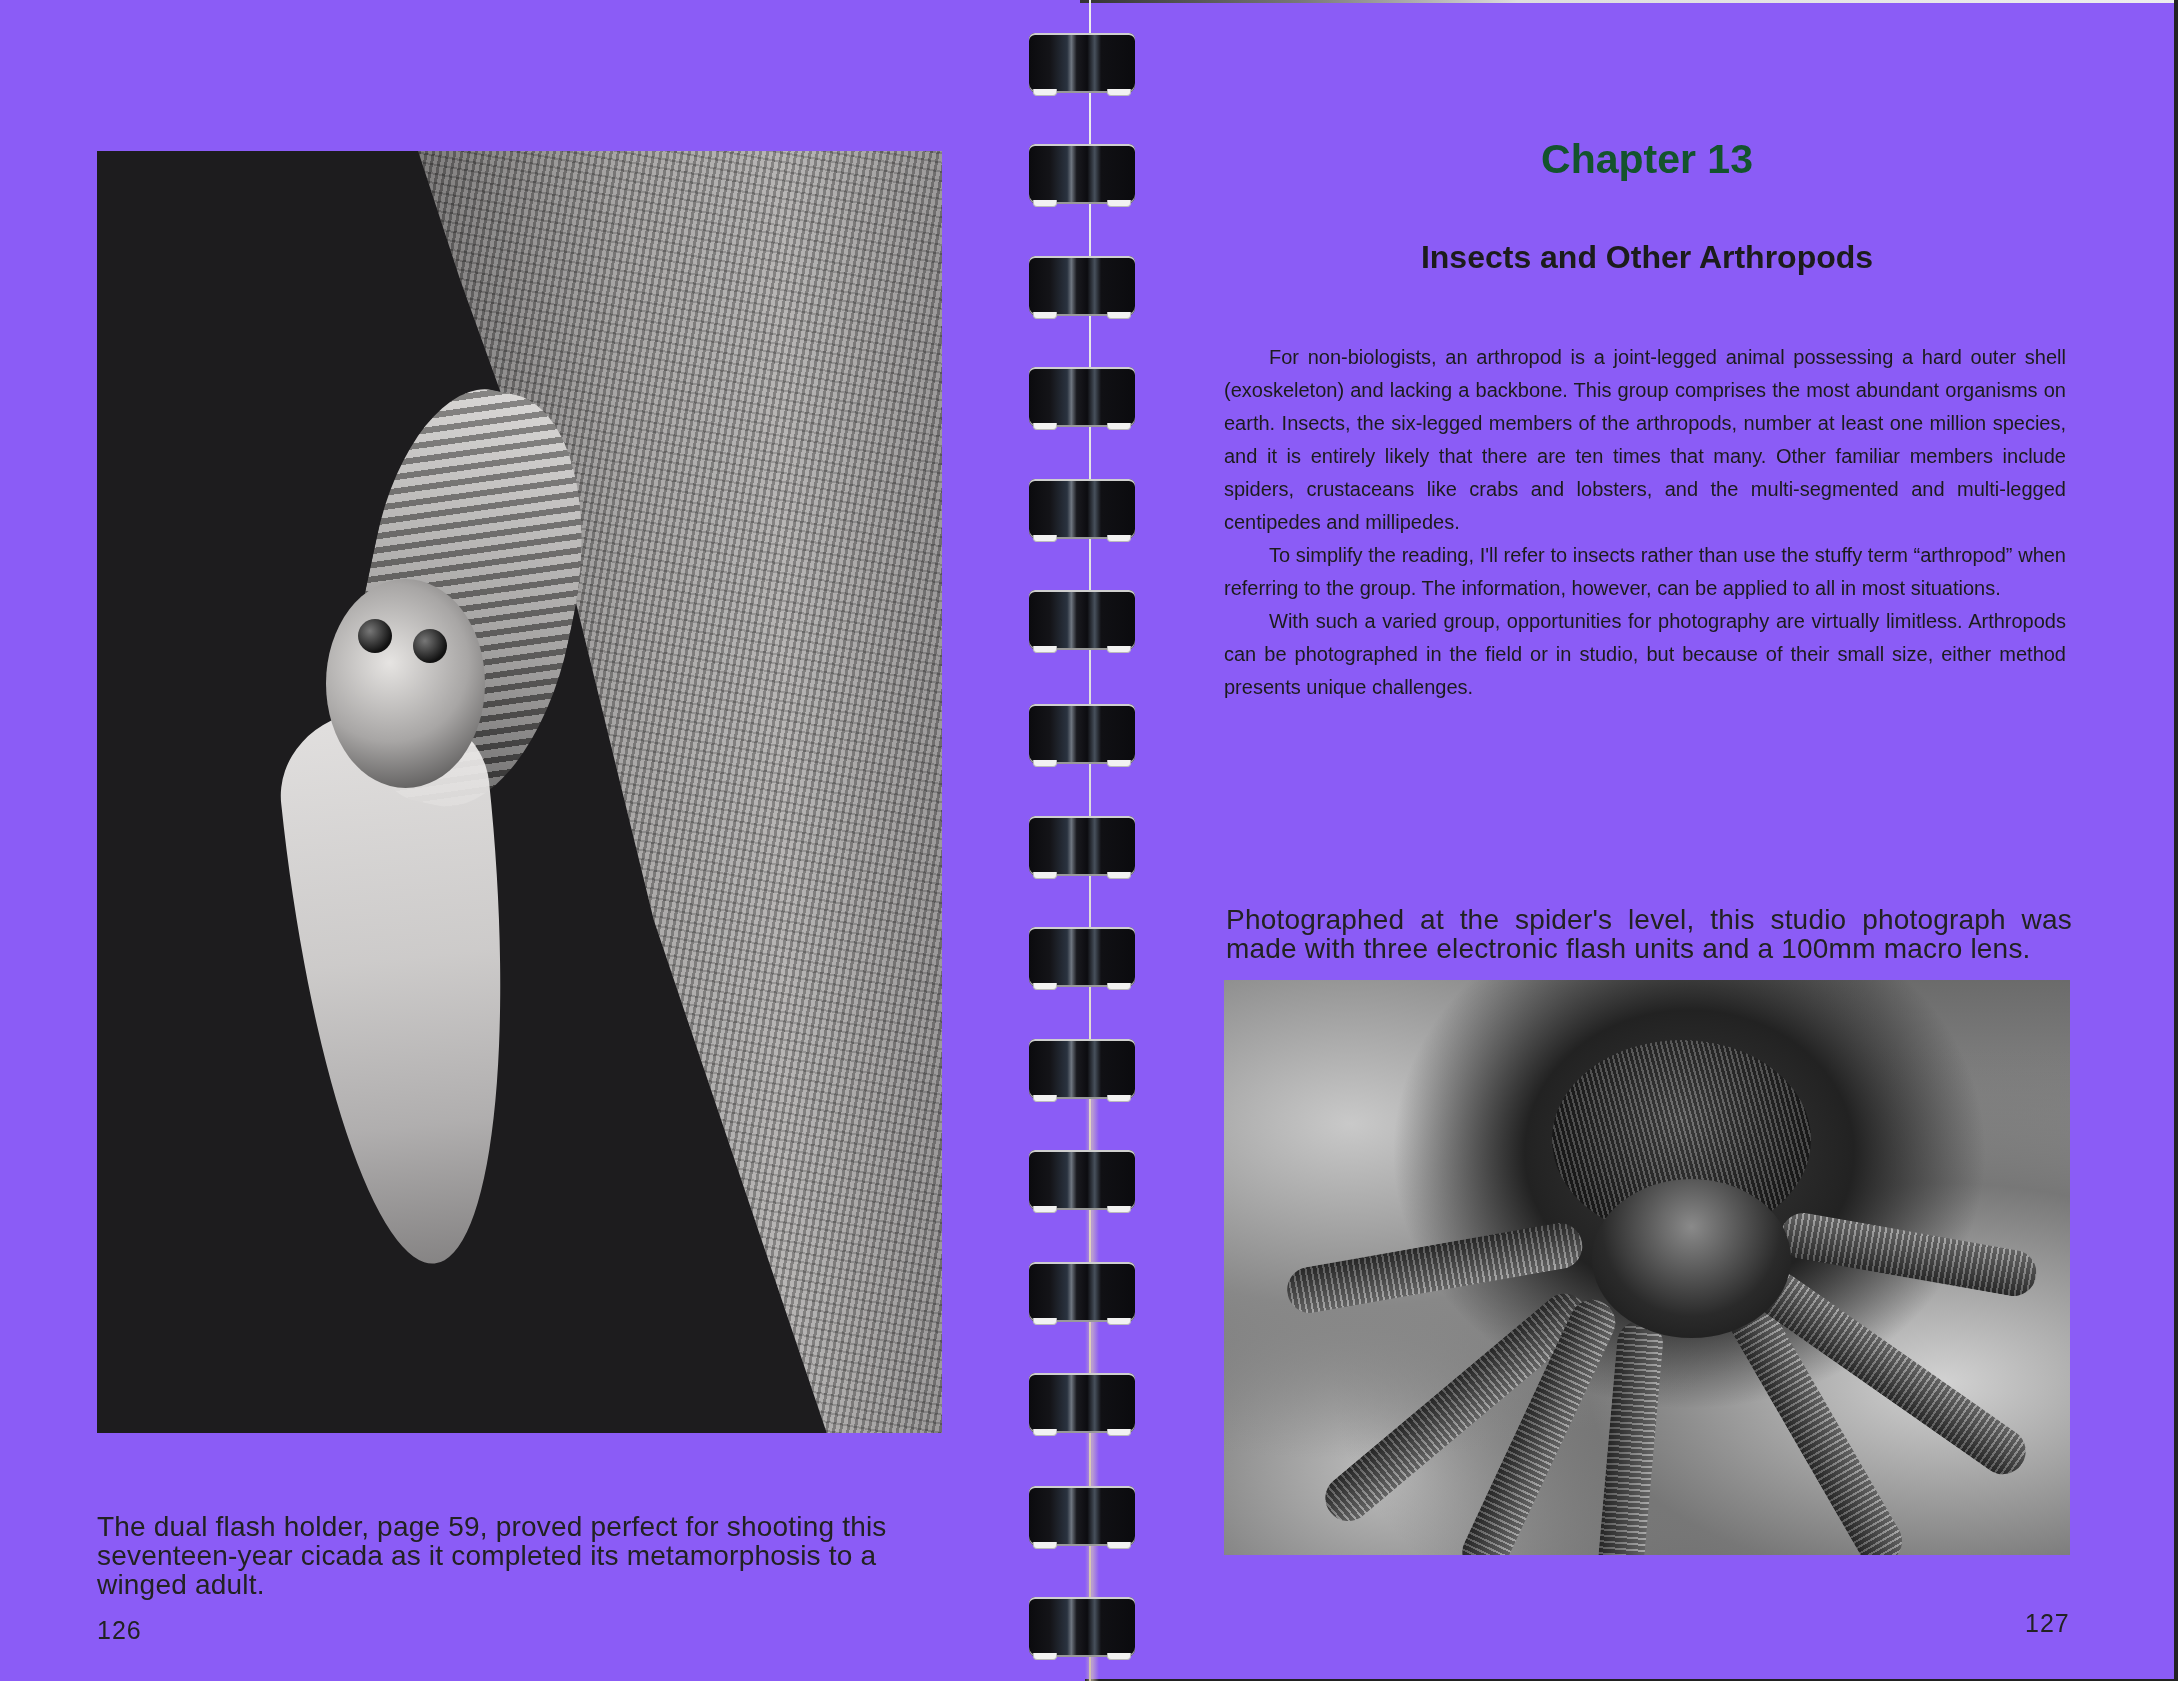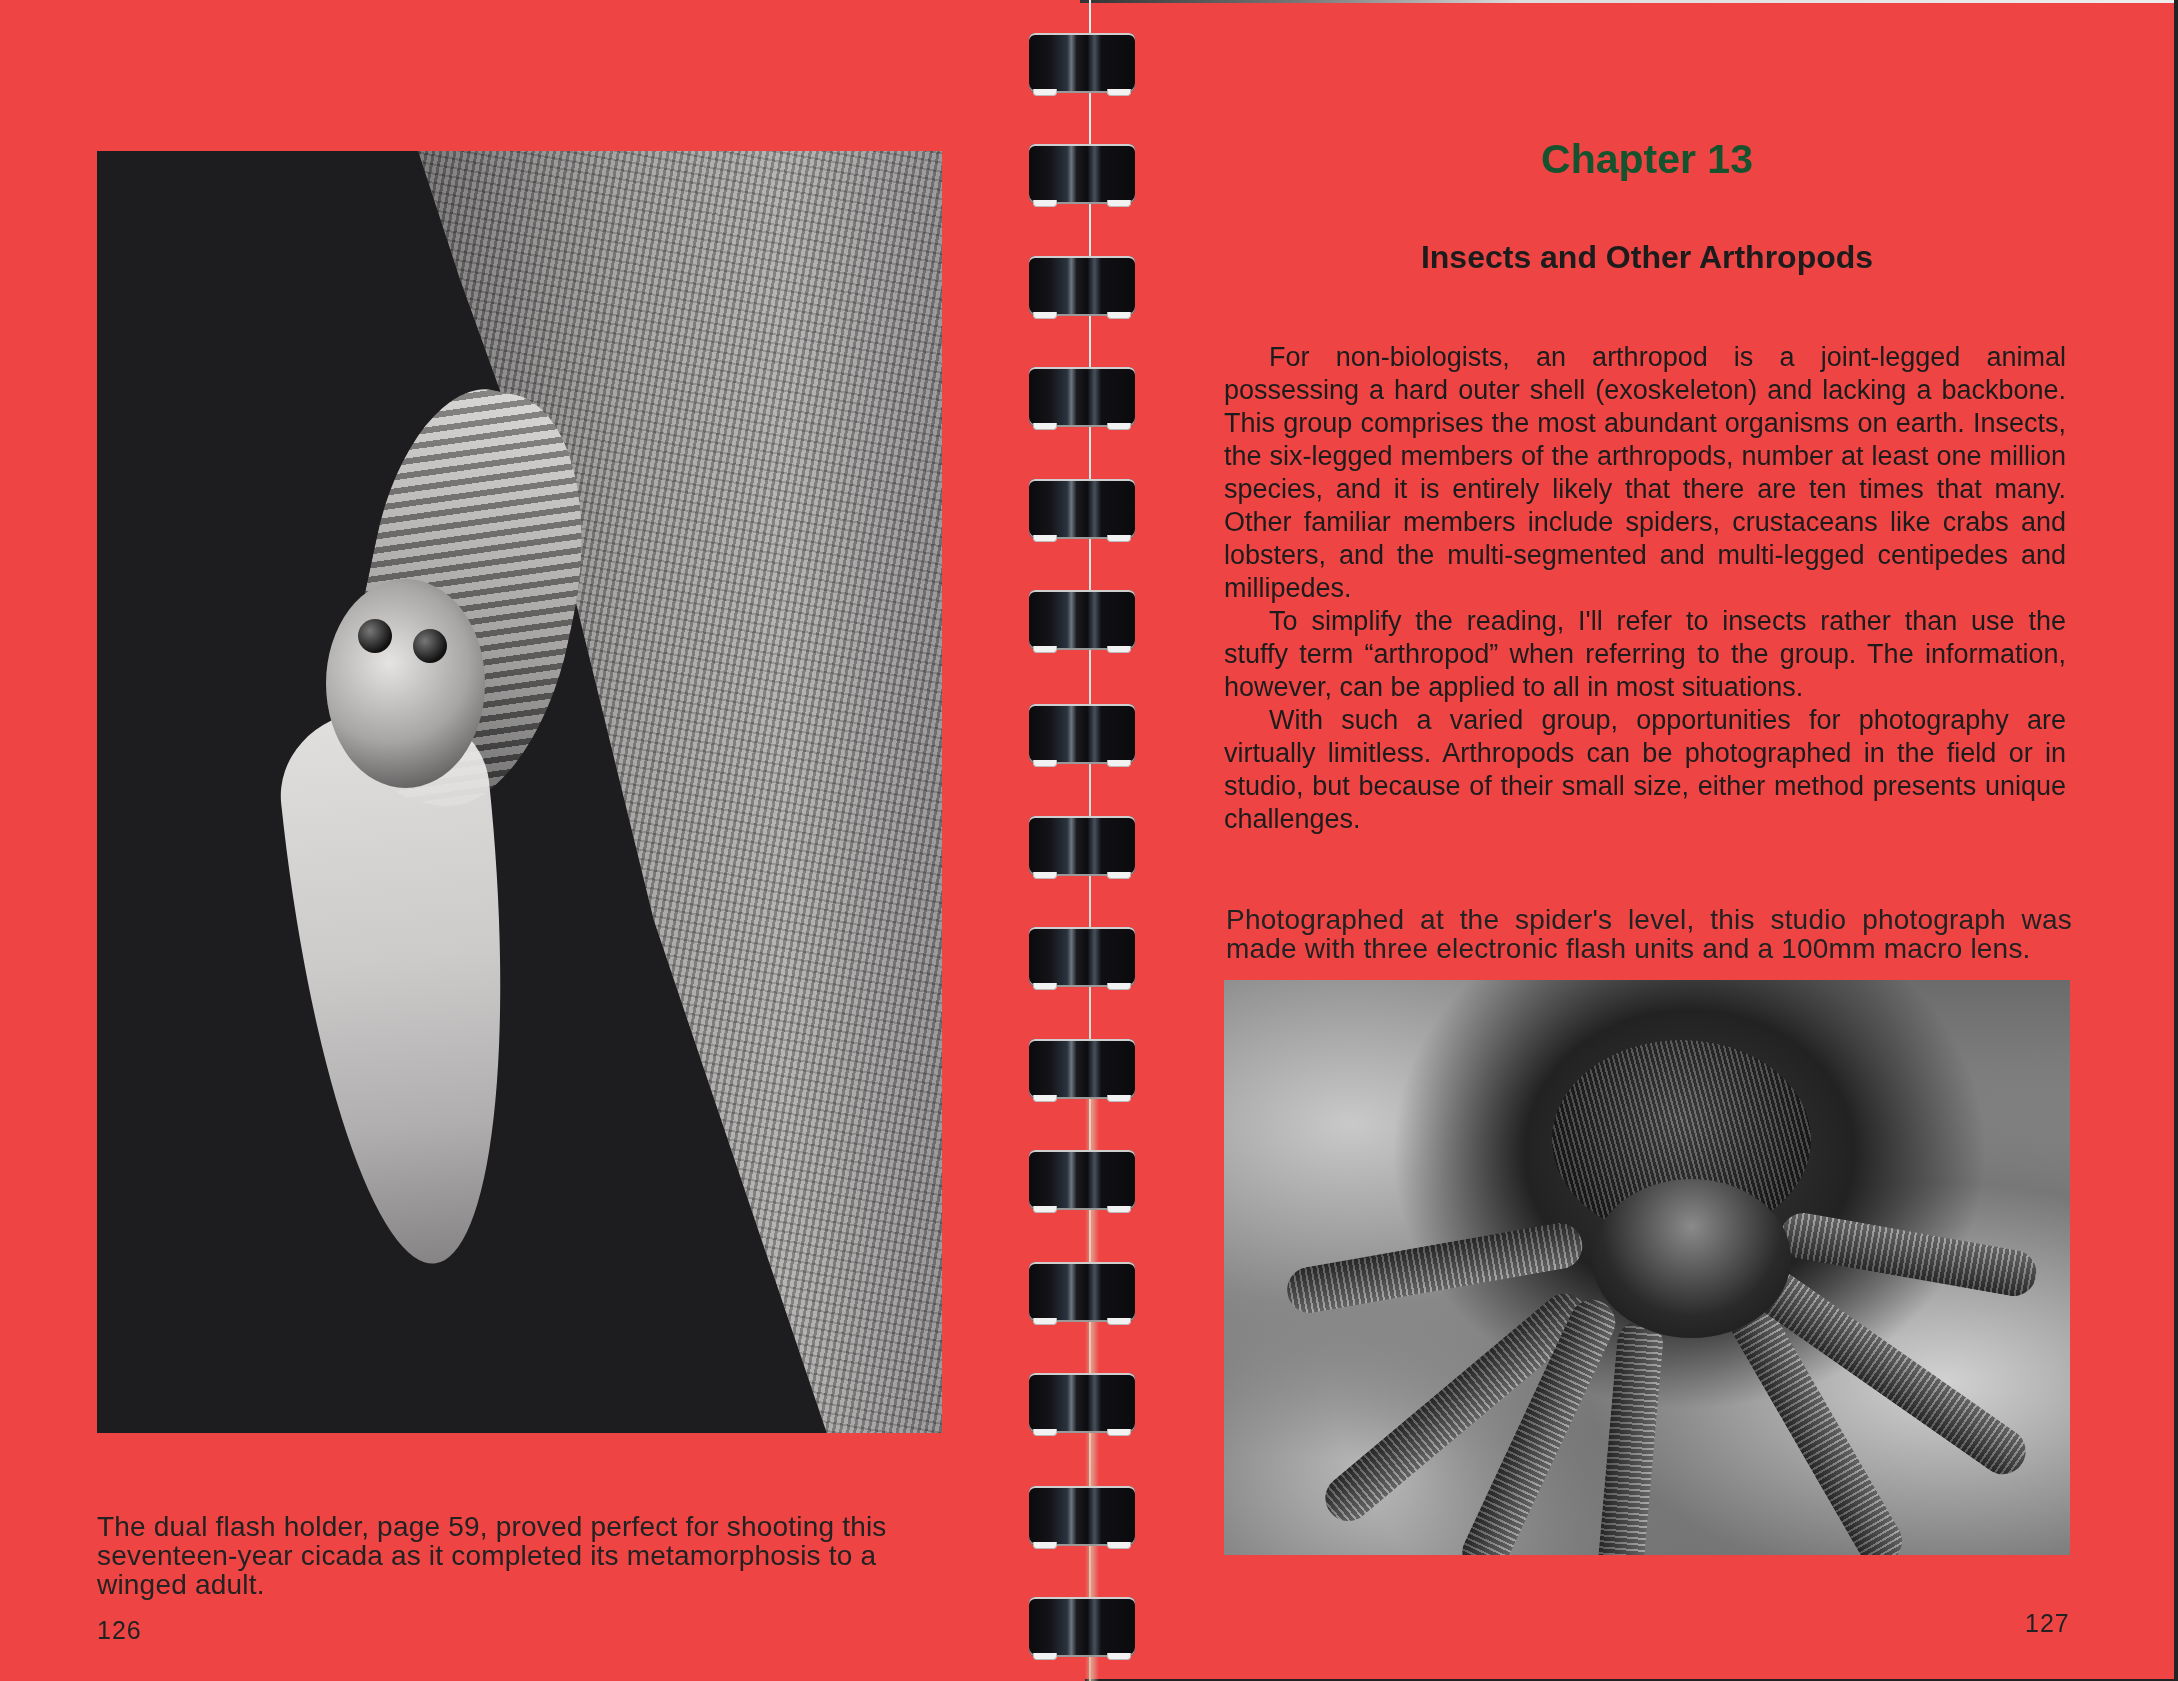--- a/index.html
+++ b/index.html
@@ -2,21 +2,21 @@
 <html><head>
 <meta charset="utf-8">
 <style>
   html, body { margin: 0; padding: 0; }
   body {
     width: 2178px; height: 1682px; position: relative; overflow: hidden;
     background: #fefefe;
     font-family: "Liberation Sans", sans-serif;
     color: #1c1c1c;
   }
-  .page { position: absolute; top: 0; height: 1682px; background: #ef4444; }
+  .page { position: absolute; top: 0; height: 1682px; background: #8b5cf6; }
   .page-left { left: 0; width: 1085px; }
   .page-right { left: 1085px; width: 1094px; }
   .top-edge {
     position: absolute; left: 1080px; top: 0; width: 1095px; height: 3px;
     background: linear-gradient(90deg, #333 0%, #777 20%, #ddd 40%, #eee 100%);
   }
   .right-edge { position: absolute; right: 0; top: 0; width: 4px; height: 1682px; background: #222; }
   .gutter-line {
     position: absolute; left: 1089px; top: 0; width: 2px; height: 1682px;
     background: linear-gradient(180deg, #eee 0%, #ddd 50%, #e9dcc9 70%, #cdbca2 100%);
@@ -121,21 +121,21 @@
   .chapter-label {
     position: absolute; left: 1224px; width: 846px; top: 136px;
     text-align: center; font-weight: bold; font-size: 41px; color: #14532d;
   }
   .chapter-title {
     position: absolute; left: 1224px; width: 846px; top: 239px;
     text-align: center; font-weight: bold; font-size: 32px; color: #1c1c1c;
   }
   .body-text {
     position: absolute; left: 1224px; top: 341px; width: 842px;
-    font-size: 27px; line-height: 33px; color: #1c1c1c;
+    font-size: 20px; line-height: 33px; color: #1c1c1c;
   }
   .body-text p { margin: 0; text-indent: 45px; text-align: justify; }
 </style>
 </head>
 <body>
 
 <div class="page page-left">
   <div class="photo photo-cicada">
     <div class="bark"></div>
     <div class="shell"></div>

